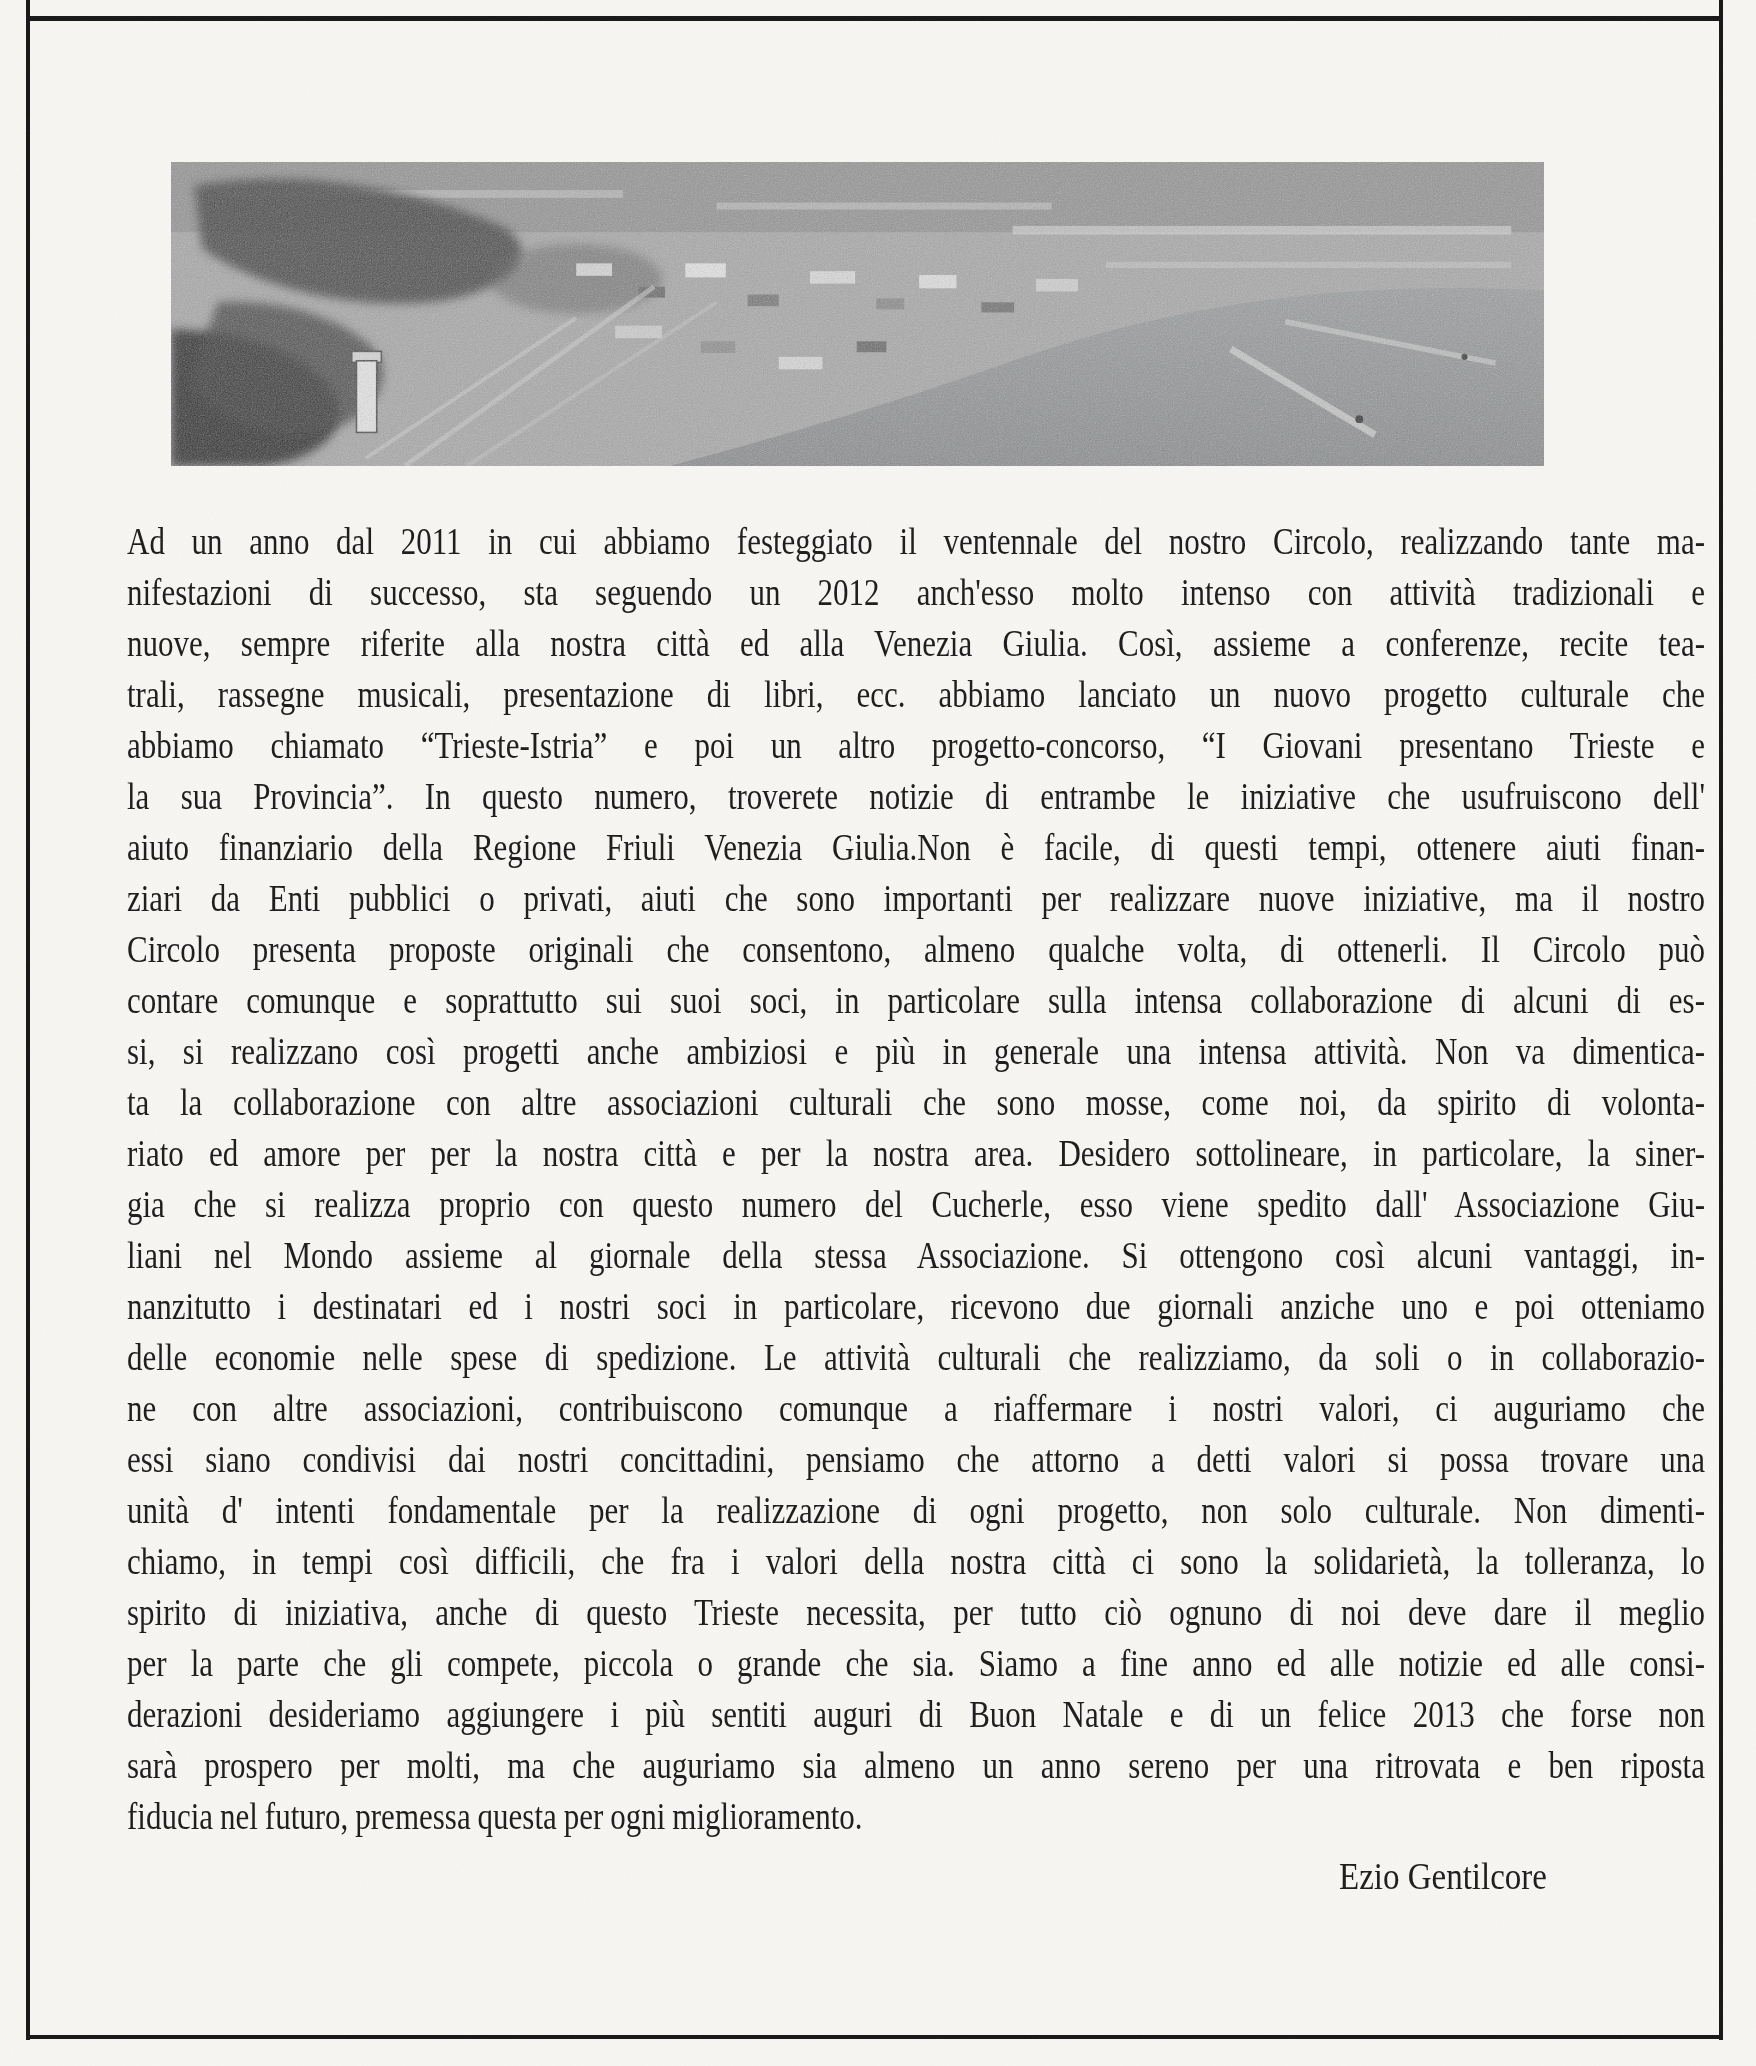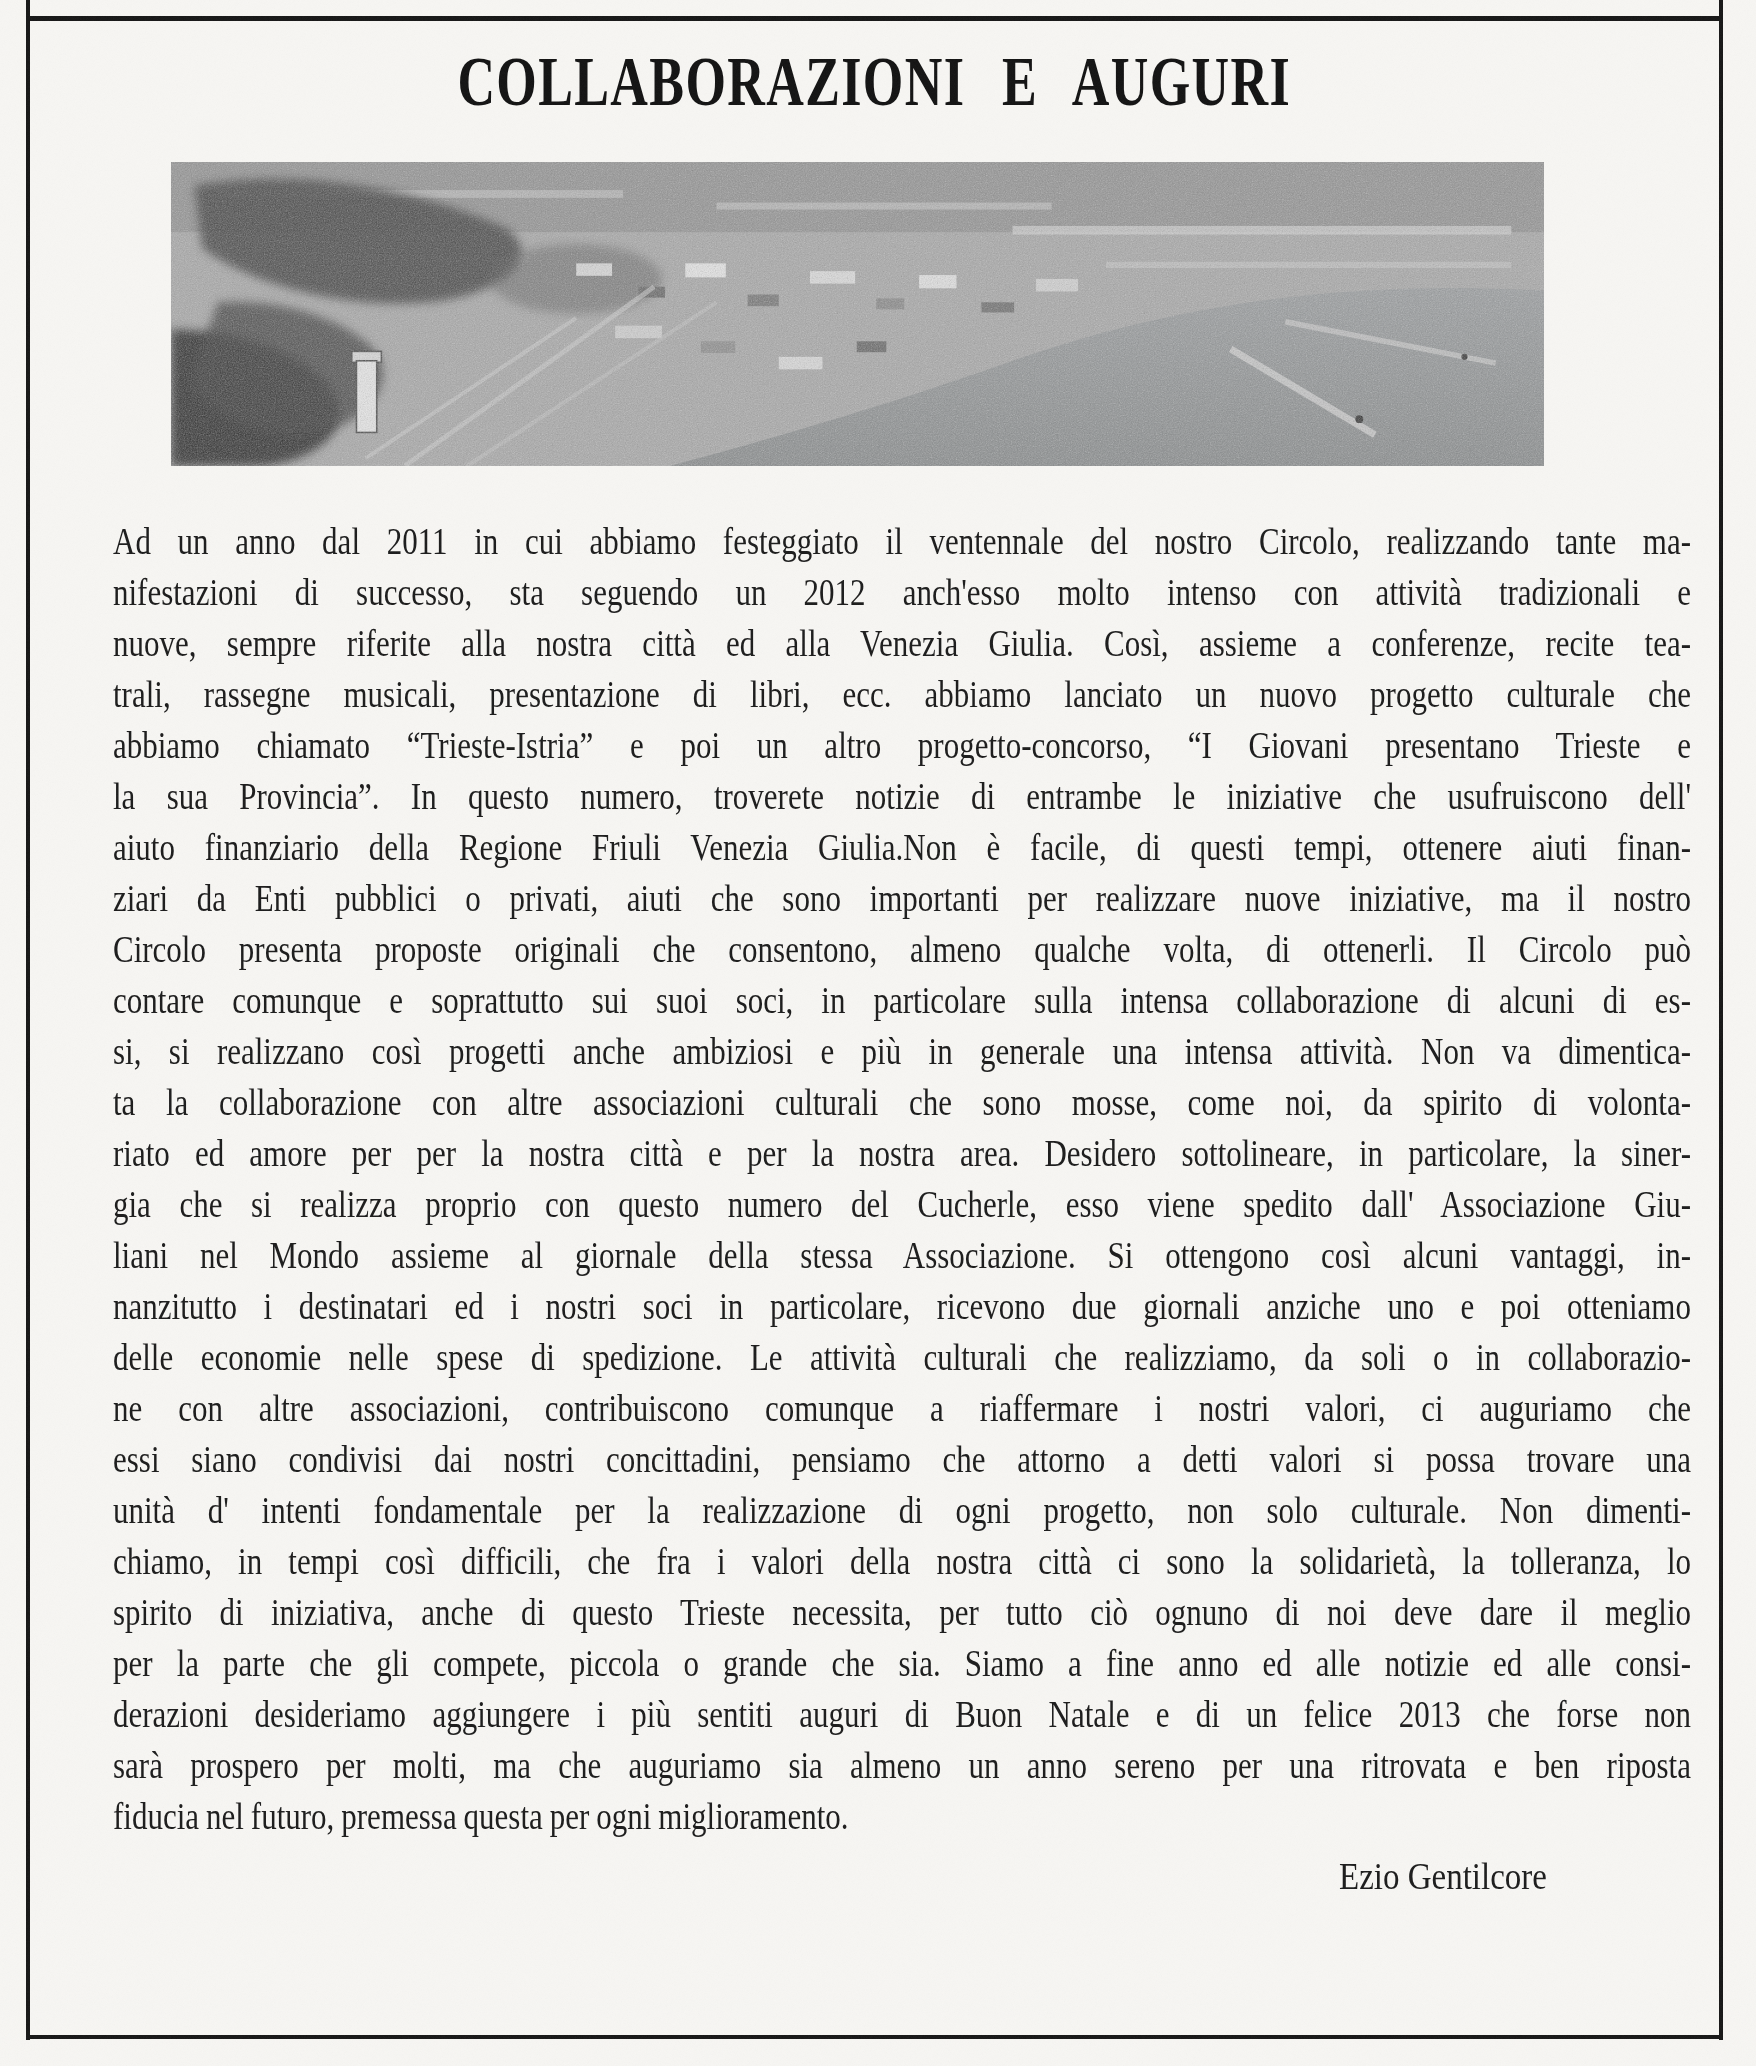--- a/index.html
+++ b/index.html
@@ -36,21 +36,21 @@
   }
 
   
   #photo{
     position:absolute;left:171px;top:162px;width:1373px;height:304px;
     z-index:2;
   }
 
   
   #article{
-    position:absolute;left:113px;top:516px;width:1578px;z-index:2;
+    position:absolute;left:127px;top:516px;width:1578px;z-index:2;
     color:#1b1b1b;
   }
   .bodyline{
     font-size:31px;line-height:51px;height:51px;
     text-align:justify;text-align-last:justify;
     word-spacing:-0.8px;white-space:nowrap;
     transform:scaleY(1.22);transform-origin:center;
   }
   .bodyline.lastline{text-align-last:left;}
 
@@ -73,23 +73,20 @@
       <feColorMatrix type="saturate" values="0"></feColorMatrix>
     </filter>
     <rect width="2254" height="2652" filter="url(#paperNoise)"></rect>
   </svg>
 
   <div class="rule" id="border-left"></div>
   <div class="rule" id="border-right"></div>
   <div class="rule" id="rule-top"></div>
   <div class="rule" id="rule-bottom"></div>
 
-  <div id="title">
-    <span class="title-text">COLLABORAZIONI E AUGURI</span>
-  </div>
 
   <div id="photo">
     <svg width="1373" height="304" viewBox="0 0 1762 390">
       <defs>
         <filter id="photoNoise">
           <feTurbulence type="fractalNoise" baseFrequency="0.65" numOctaves="2" stitchTiles="stitch"></feTurbulence>
           <feColorMatrix type="saturate" values="0"></feColorMatrix>
         </filter>
         <filter id="soft">
             <feGaussianBlur stdDeviation="6"></feGaussianBlur>

